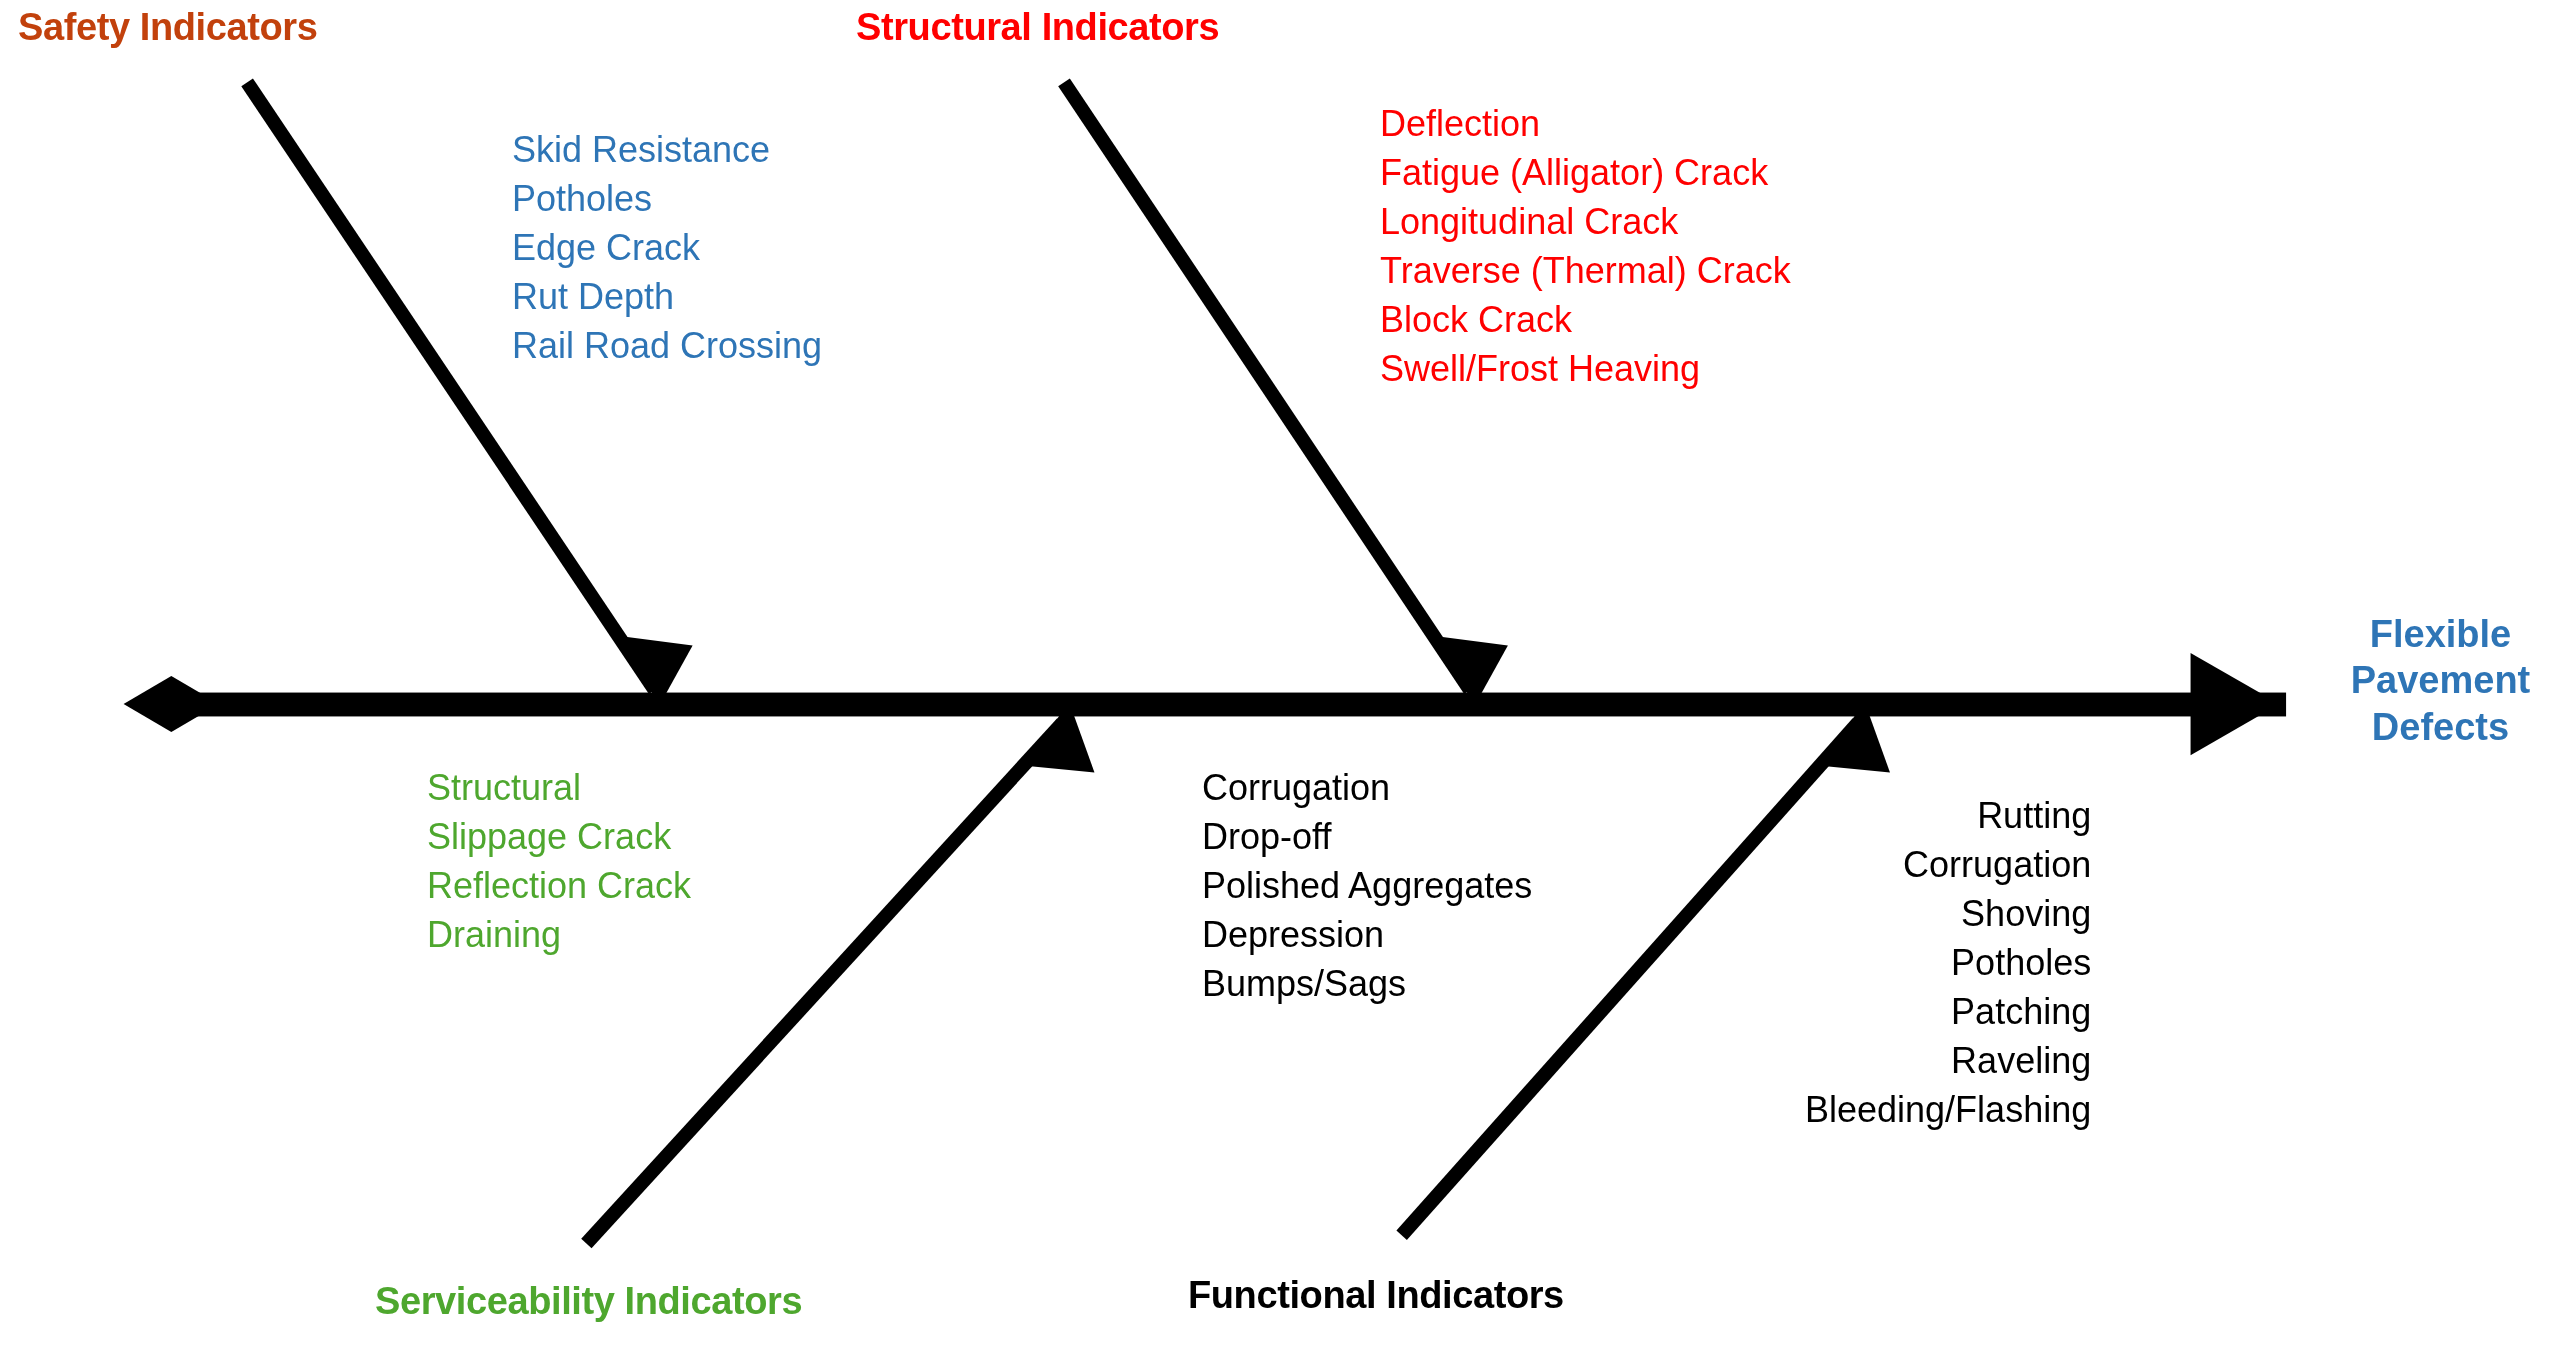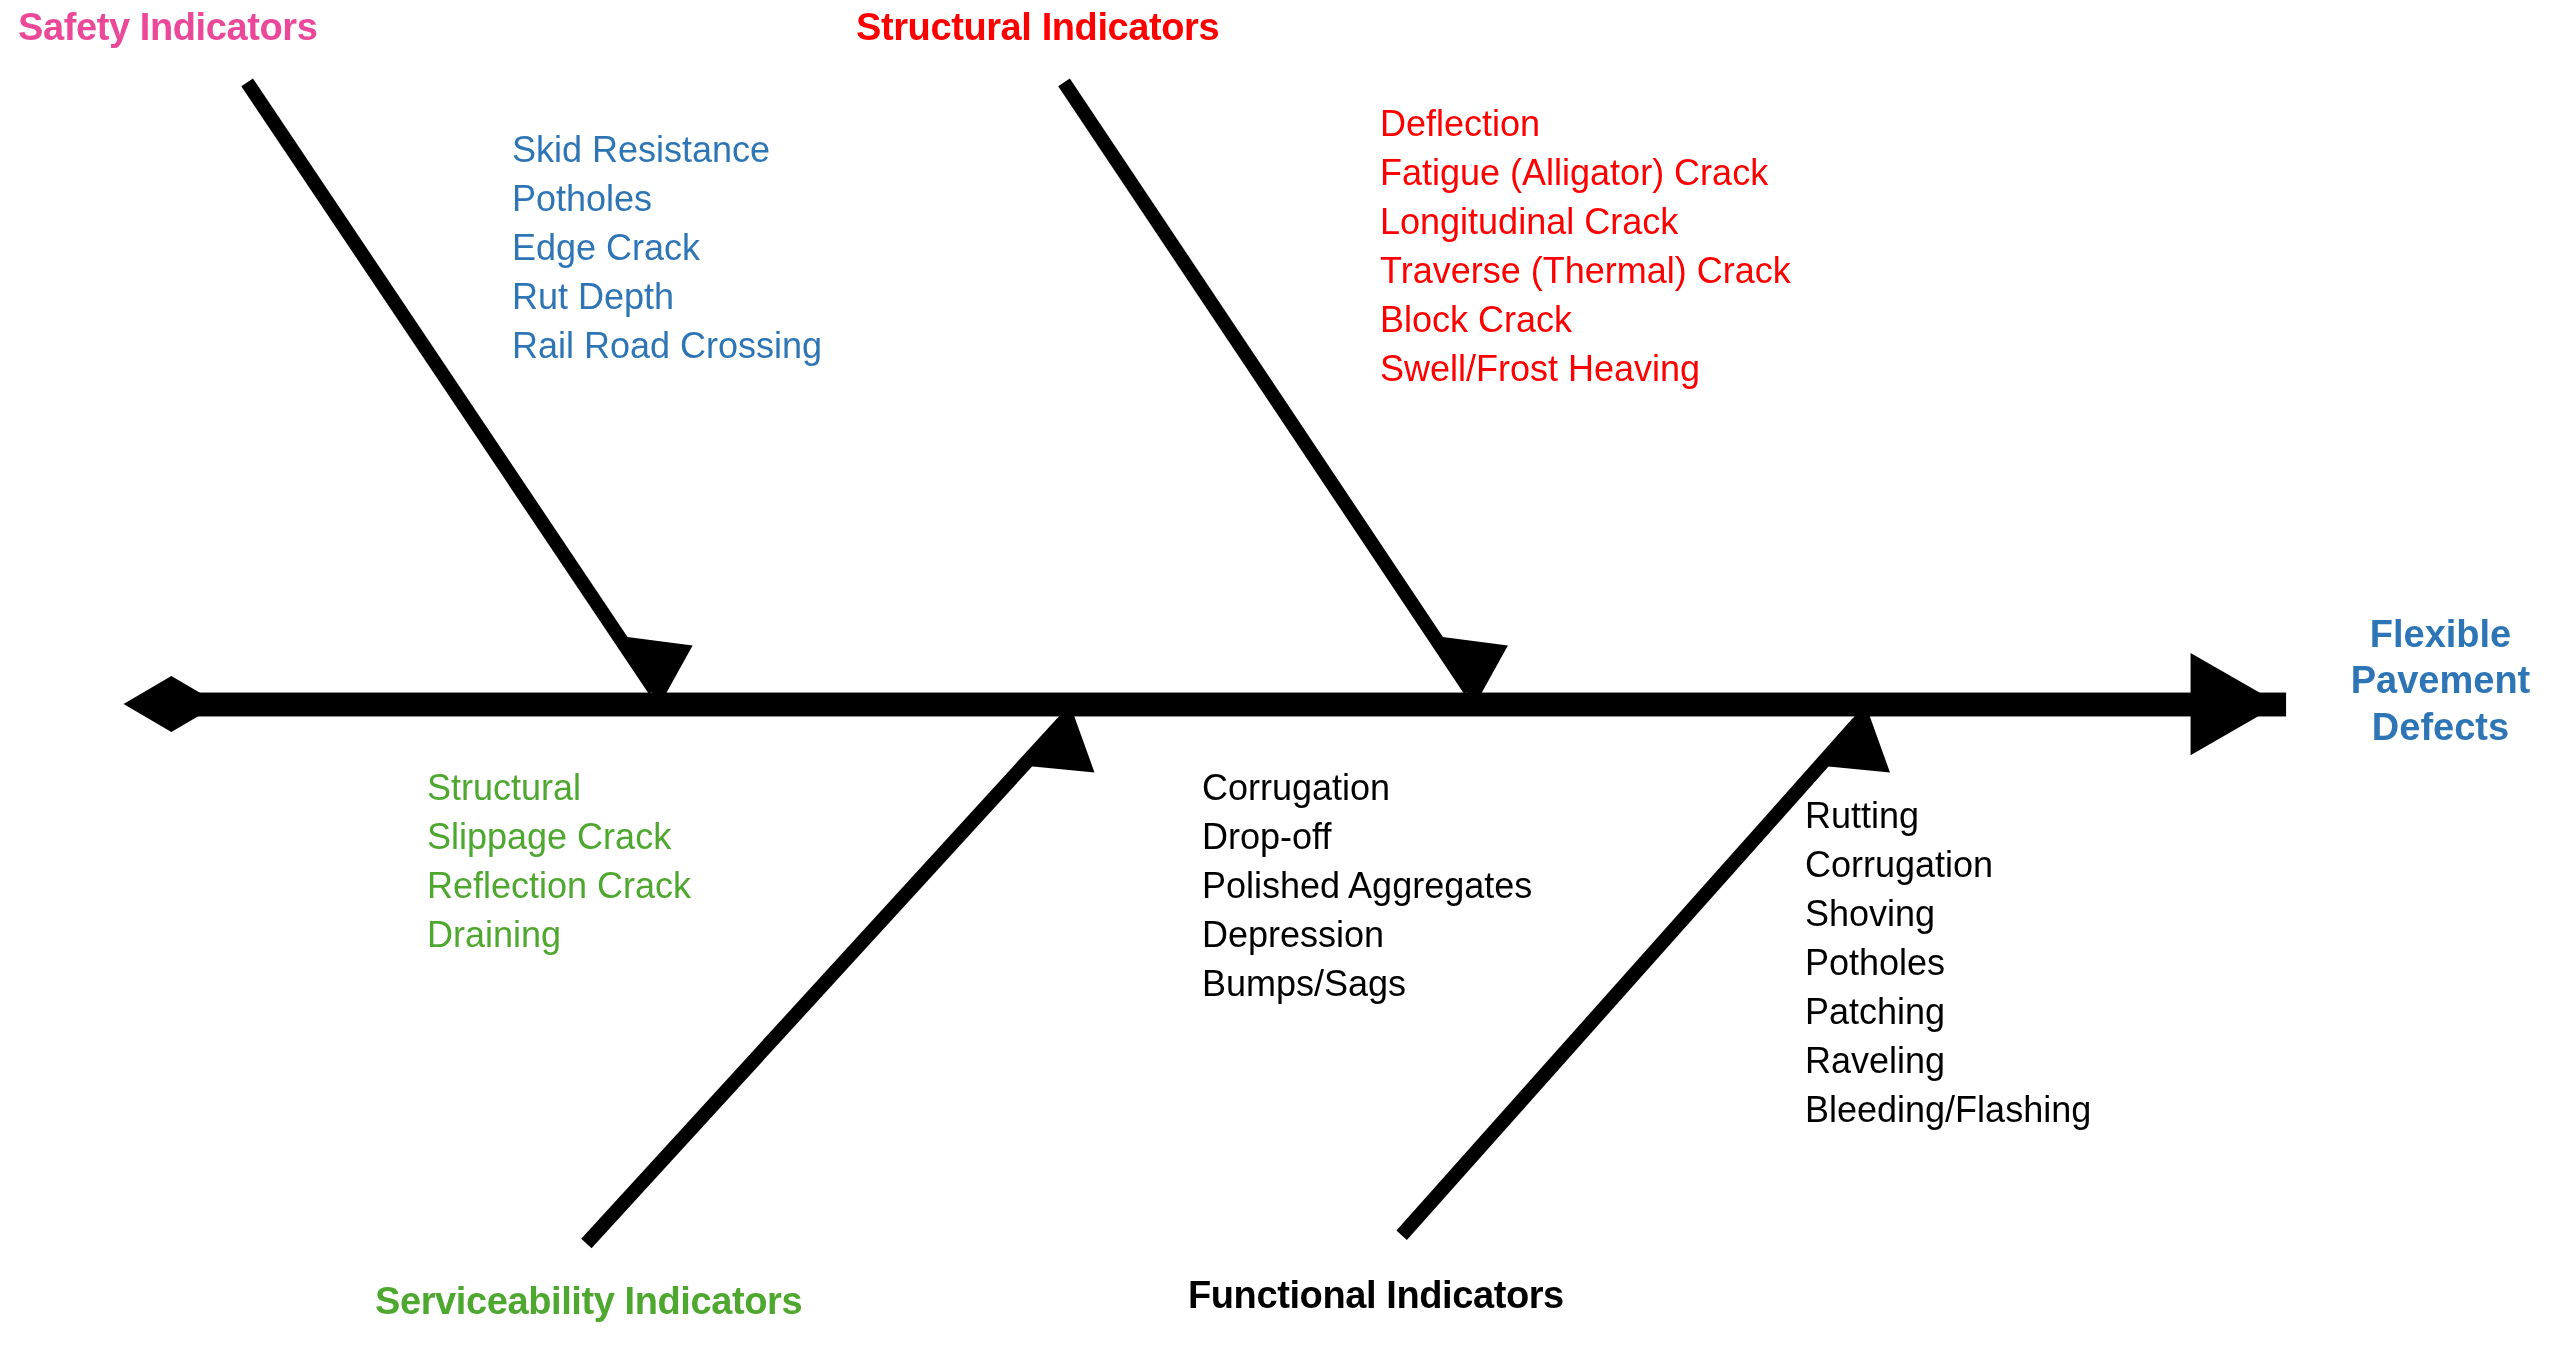--- a/index.html
+++ b/index.html
@@ -53,21 +53,21 @@
   
   #hdr-safety      { left: 18px;   top: 6.6px; }
   #hdr-structural  { left: 856px; top: 6.6px; }
   #hdr-serviceability { left: 375px;  top: 1281px; }
   #hdr-functional  { left: 1188px; top: 1275px; }
 
   #list-safety        { left: 512px;  top: 126px; }
   #list-structural    { left: 1344px; top: 100px; margin-left: 36px; }
   #list-serviceability{ left: 427px;  top: 764px; }
   #list-functional    { left: 1202px; top: 764px; }
-  #list-surface       { left: 1805px; top: 792px; }
+  #list-surface       { left: 1805px; top: 792px; text-align: right; }
 
   #head-flexible      { left: 2321px; top: 611px; width: 239px; }
 </style>
 </head>
 <body>
 
 <div id="canvas">
 
   <svg id="skeleton" viewBox="0 0 3128 1643">
 
@@ -83,21 +83,21 @@
     <line x1="1292" y1="100" x2="1785" y2="838" stroke="#000000" stroke-width="17"></line>
     <polygon points="1790,858 1747,773 1831,784" fill="#000000"></polygon>
 
     <line x1="712" y1="1510" x2="1290" y2="878" stroke="#000000" stroke-width="17"></line>
     <polygon points="1298,852 1245,930 1329,938" fill="#000000"></polygon>
 
     <line x1="1702" y1="1500" x2="2256" y2="878" stroke="#000000" stroke-width="17"></line>
     <polygon points="2264,852 2211,930 2295,938" fill="#000000"></polygon>
   </svg>
 
-  <div class="cat-header" id="hdr-safety" style="color:#ec4899">Safety Indicators</div>
+  <div class="cat-header" id="hdr-safety" style="color:#c2410c">Safety Indicators</div>
 
   <div class="cat-header" id="hdr-structural" style="color:#FF0000">Structural Indicators</div>
 
   <div class="cat-header" id="hdr-serviceability" style="color:#4EA72E">Serviceability Indicators</div>
 
   <div class="cat-header" id="hdr-functional" style="color:#000000">Functional Indicators</div>
 
   <div class="item-list" id="list-safety" style="color:#2E75B6">
     <span class="item">Skid Resistance</span>
     <span class="item">Potholes</span>

